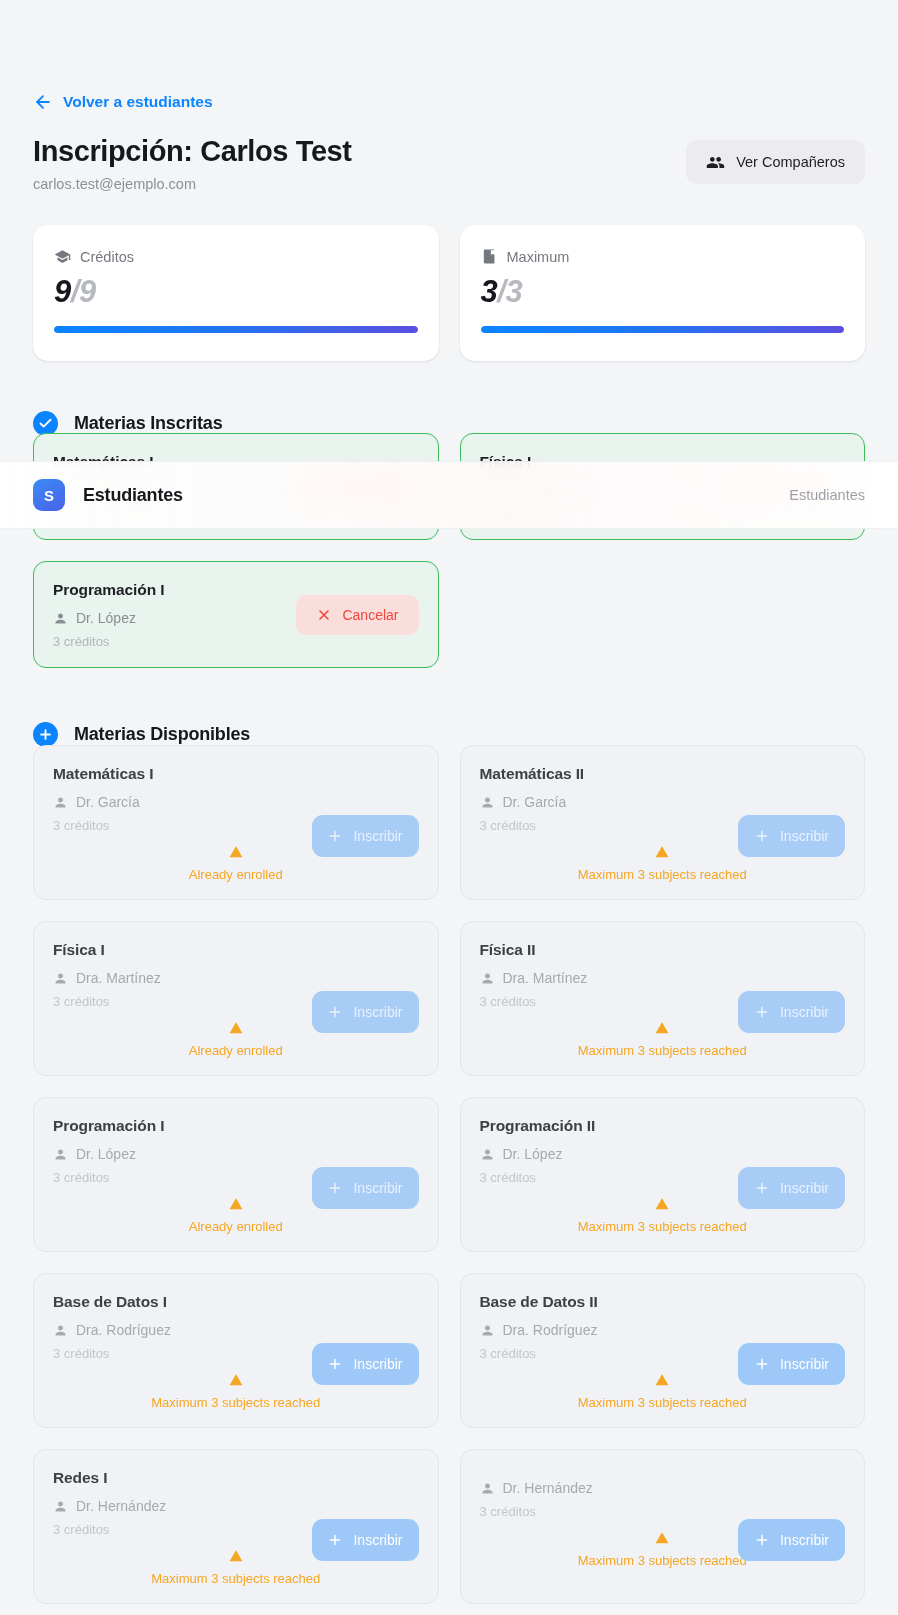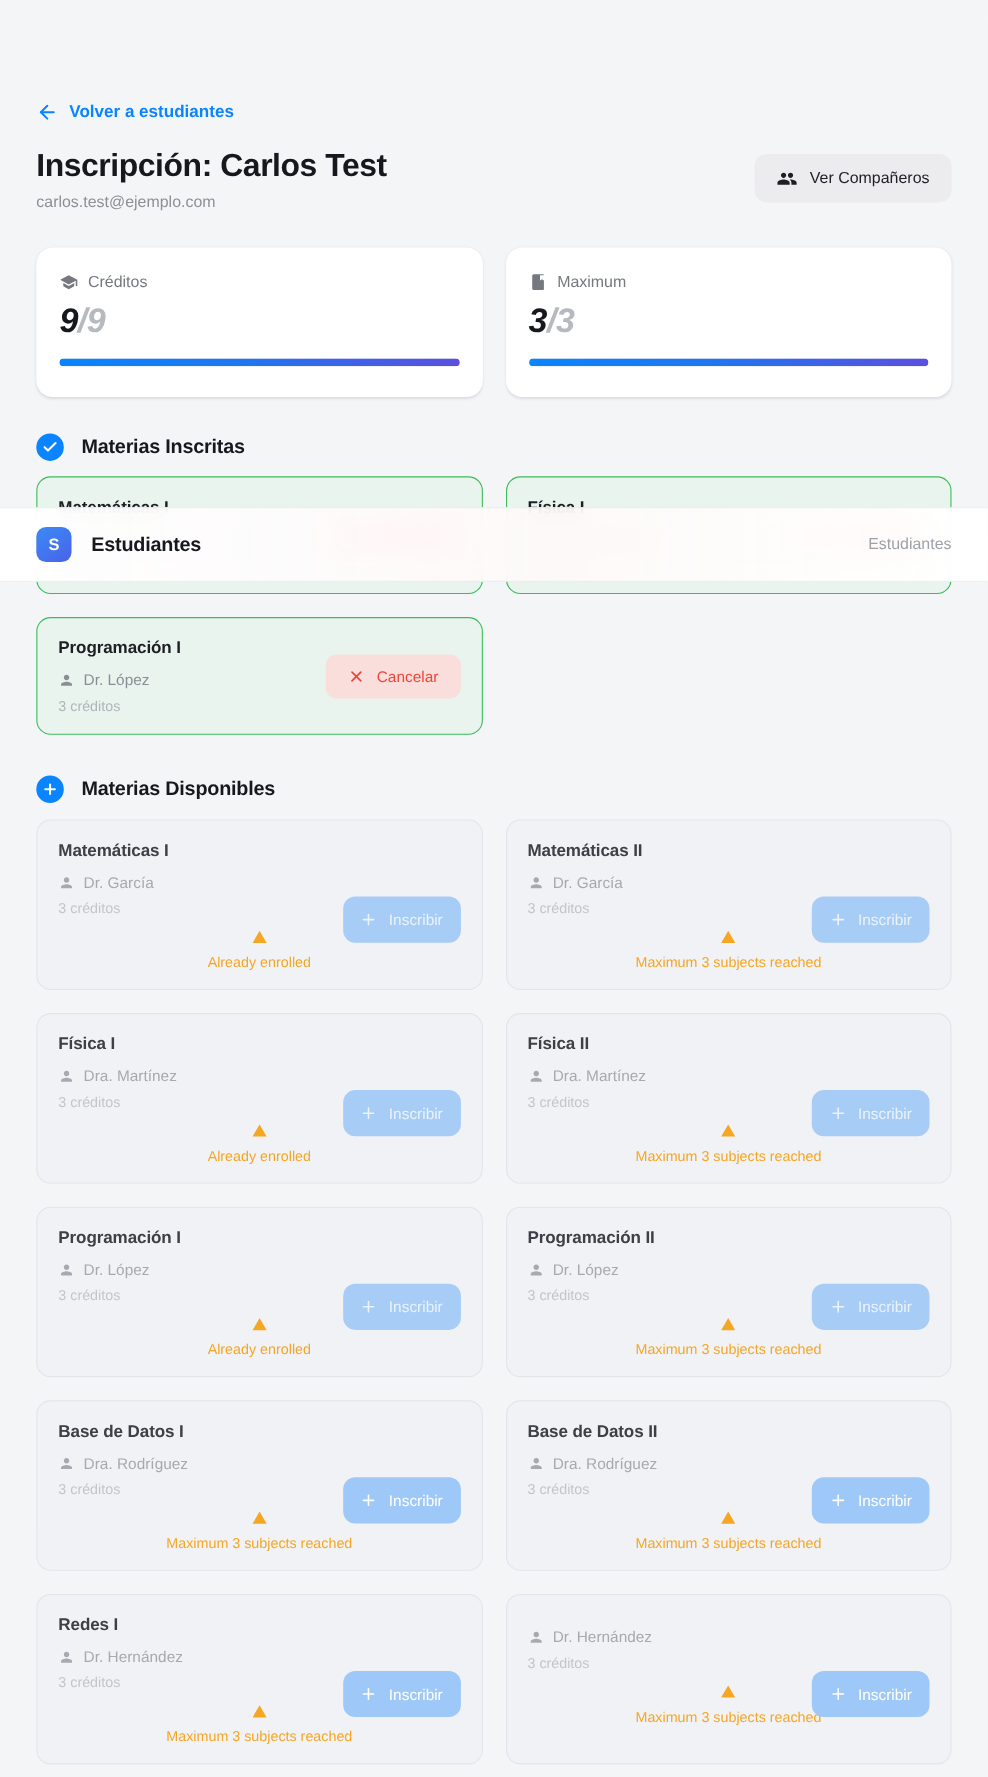--- a/index.html
+++ b/index.html
@@ -106,21 +106,21 @@
   .stat-bar-fill {
     height: 100%;
     border-radius: 5px;
     background: linear-gradient(90deg, #0a84ff 0%, #1f76f0 45%, #5b4fe0 100%);
   }
 
   
   .section-head {
     position: absolute;
     left: 33px;
-    display: flex; align-items: center; gap: 16px;
+    display: flex; align-items: center; gap: 16px; margin-top: 17px;
   }
   .section-head .badge {
     width: 25px; height: 25px;
     border-radius: 50%;
     background: #0a84ff;
     display: flex; align-items: center; justify-content: center;
     flex: none;
   }
   .section-head .label {
     font-size: 18px;

